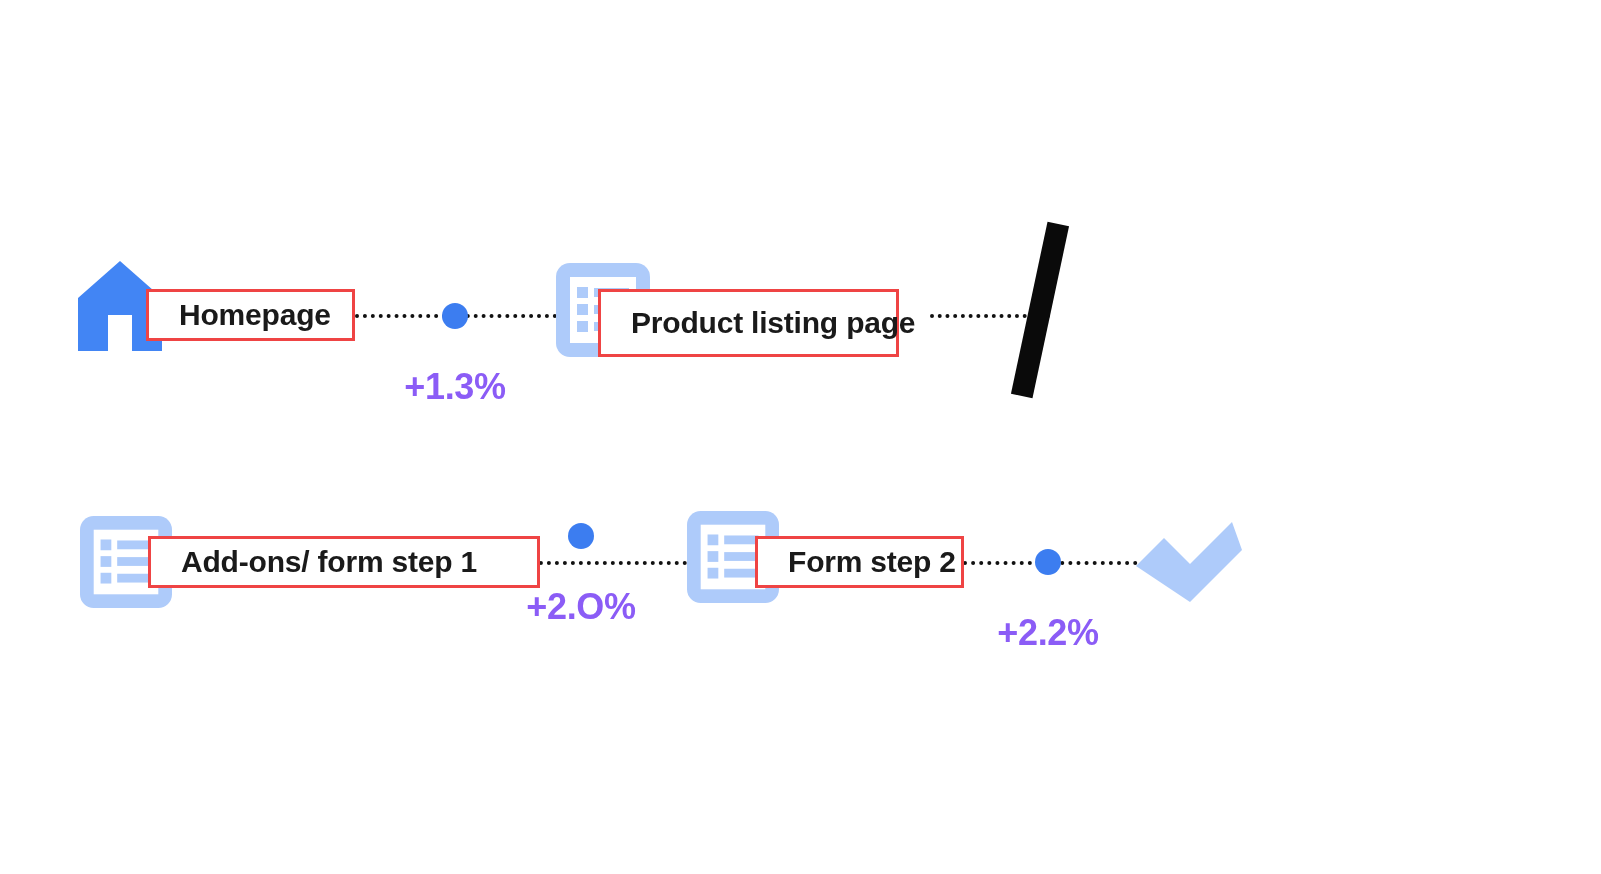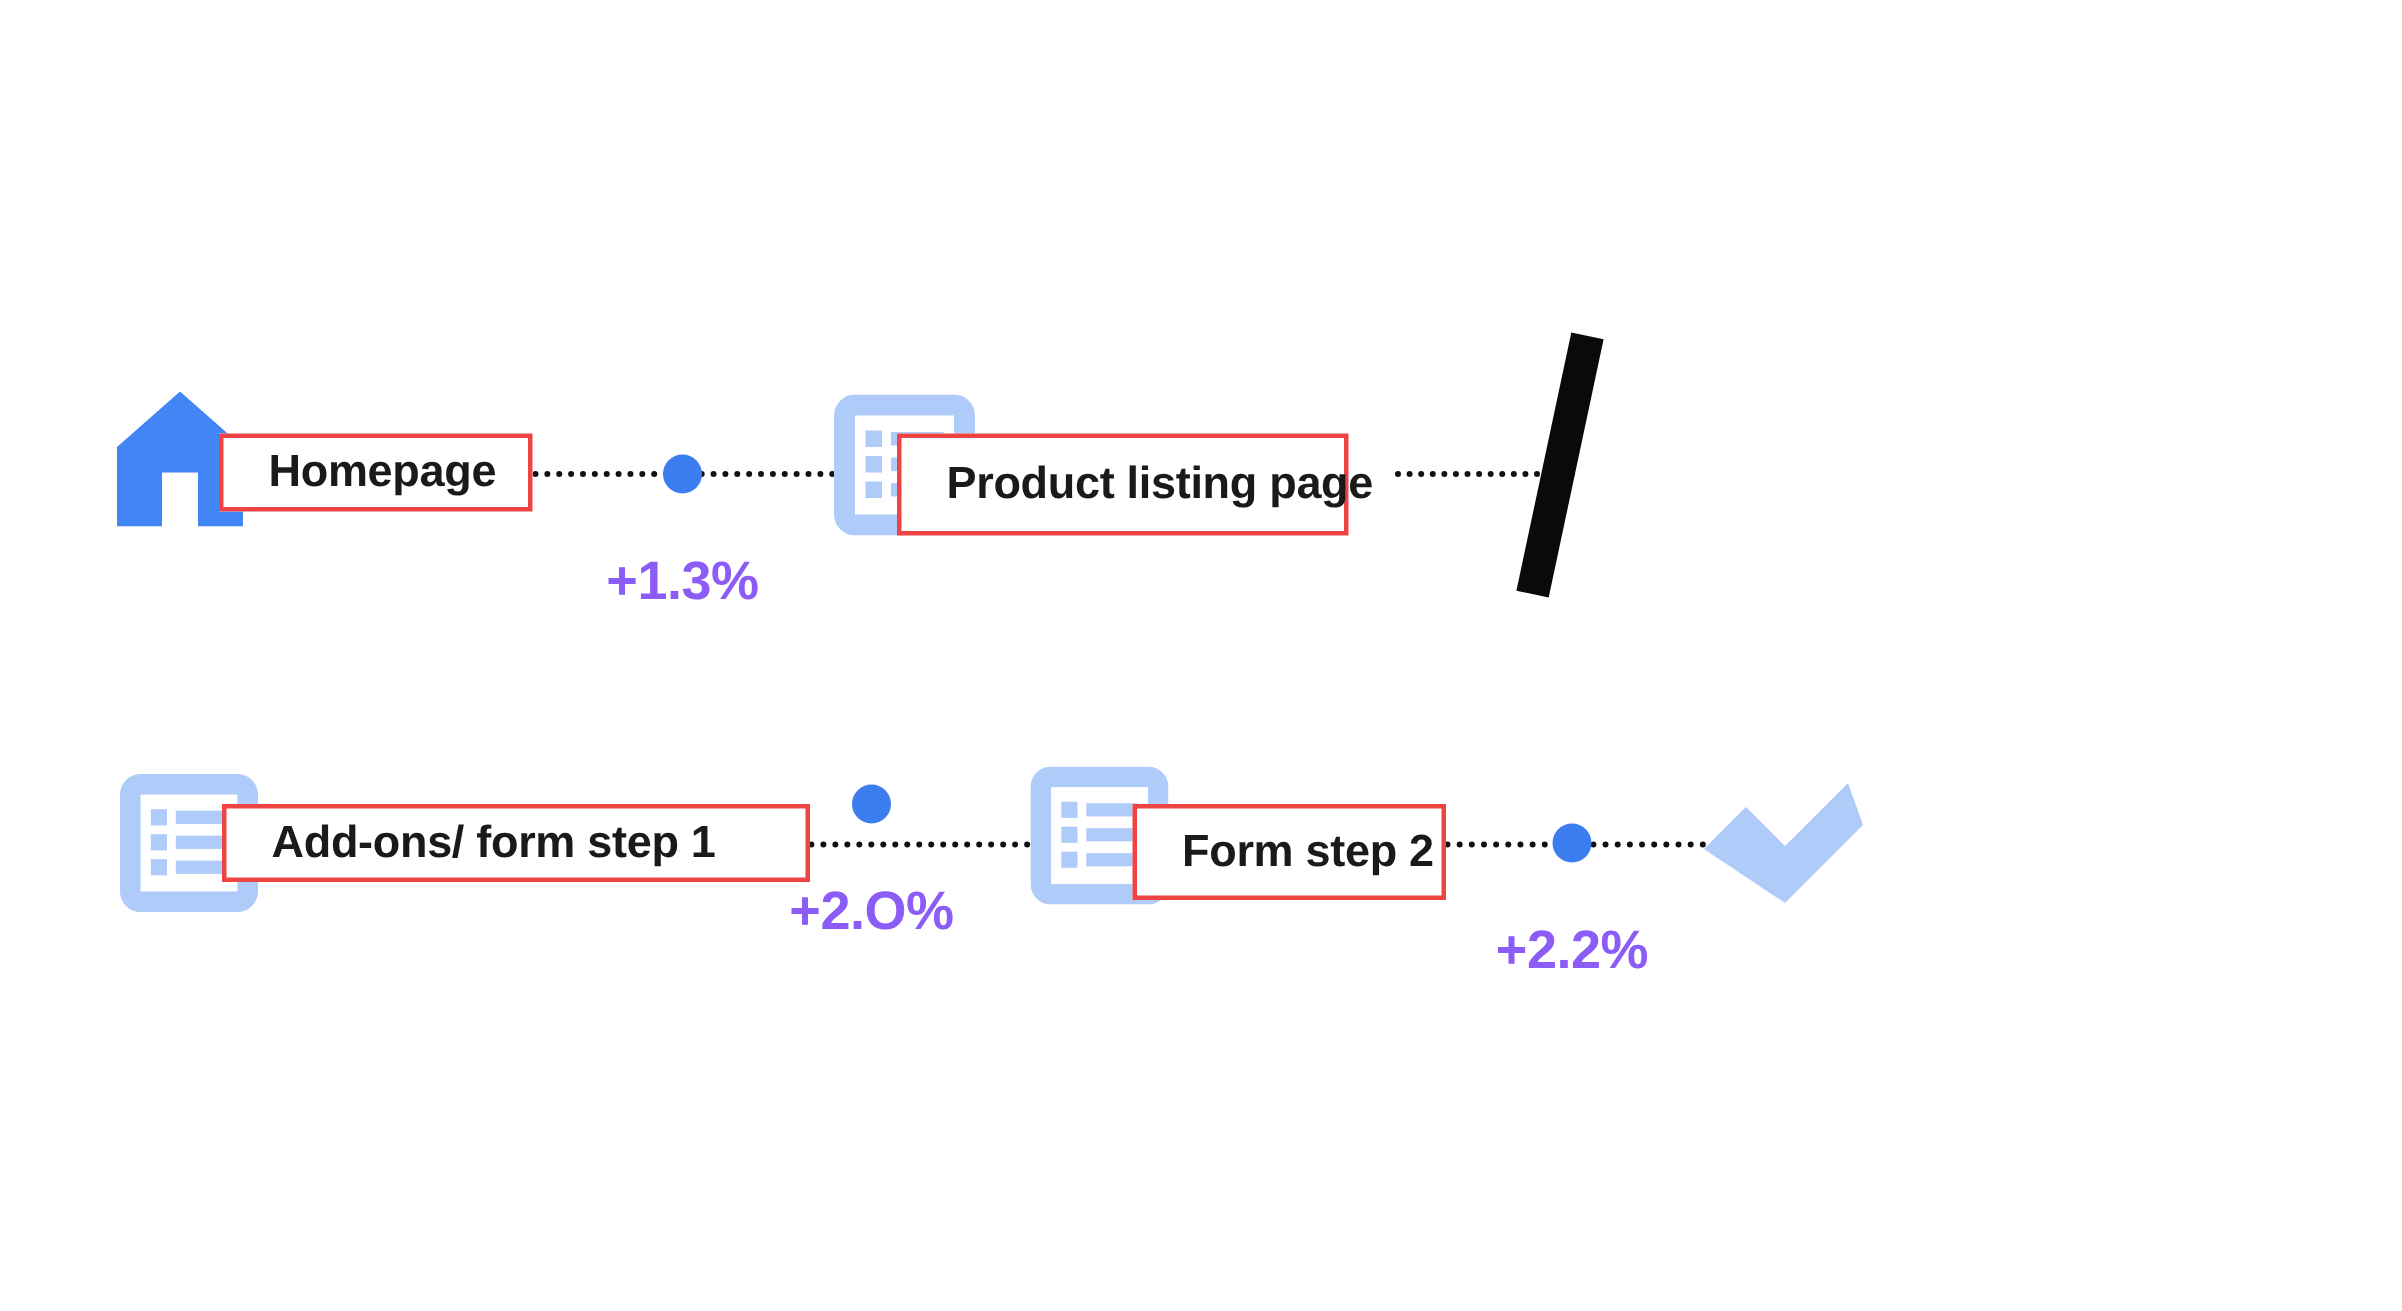--- a/index.html
+++ b/index.html
@@ -160,21 +160,21 @@
       <rect x="14" y="14" width="66" height="66" fill="#ffffff"></rect>
       <rect x="21" y="24" width="11" height="11" fill="#AECBFA"></rect>
       <rect x="38" y="25" width="35" height="9" fill="#AECBFA"></rect>
       <rect x="21" y="41" width="11" height="11" fill="#AECBFA"></rect>
       <rect x="38" y="42" width="35" height="9" fill="#AECBFA"></rect>
       <rect x="21" y="58" width="11" height="11" fill="#AECBFA"></rect>
       <rect x="38" y="59" width="35" height="9" fill="#AECBFA"></rect>
     </svg>
   </div>
 
-  <div class="node-label" style="left:755px; top:536px; width:209px; height:64px;">
+  <div class="node-label" style="left:755px; top:536px; width:209px; height:52px;">
     <span>Form step 2</span>
   </div>
 
   <div class="metric" style="left:1035px; top:549px; width:26px; height:26px;">
     <div class="dot"></div>
     <div class="metric-text">+2.2%</div>
   </div>
 
   <div class="icon-wrap" style="left:1128px; top:508px; width:118px; height:110px;">
     <svg width="118" height="110" viewBox="0 0 118 110" aria-hidden="true">

